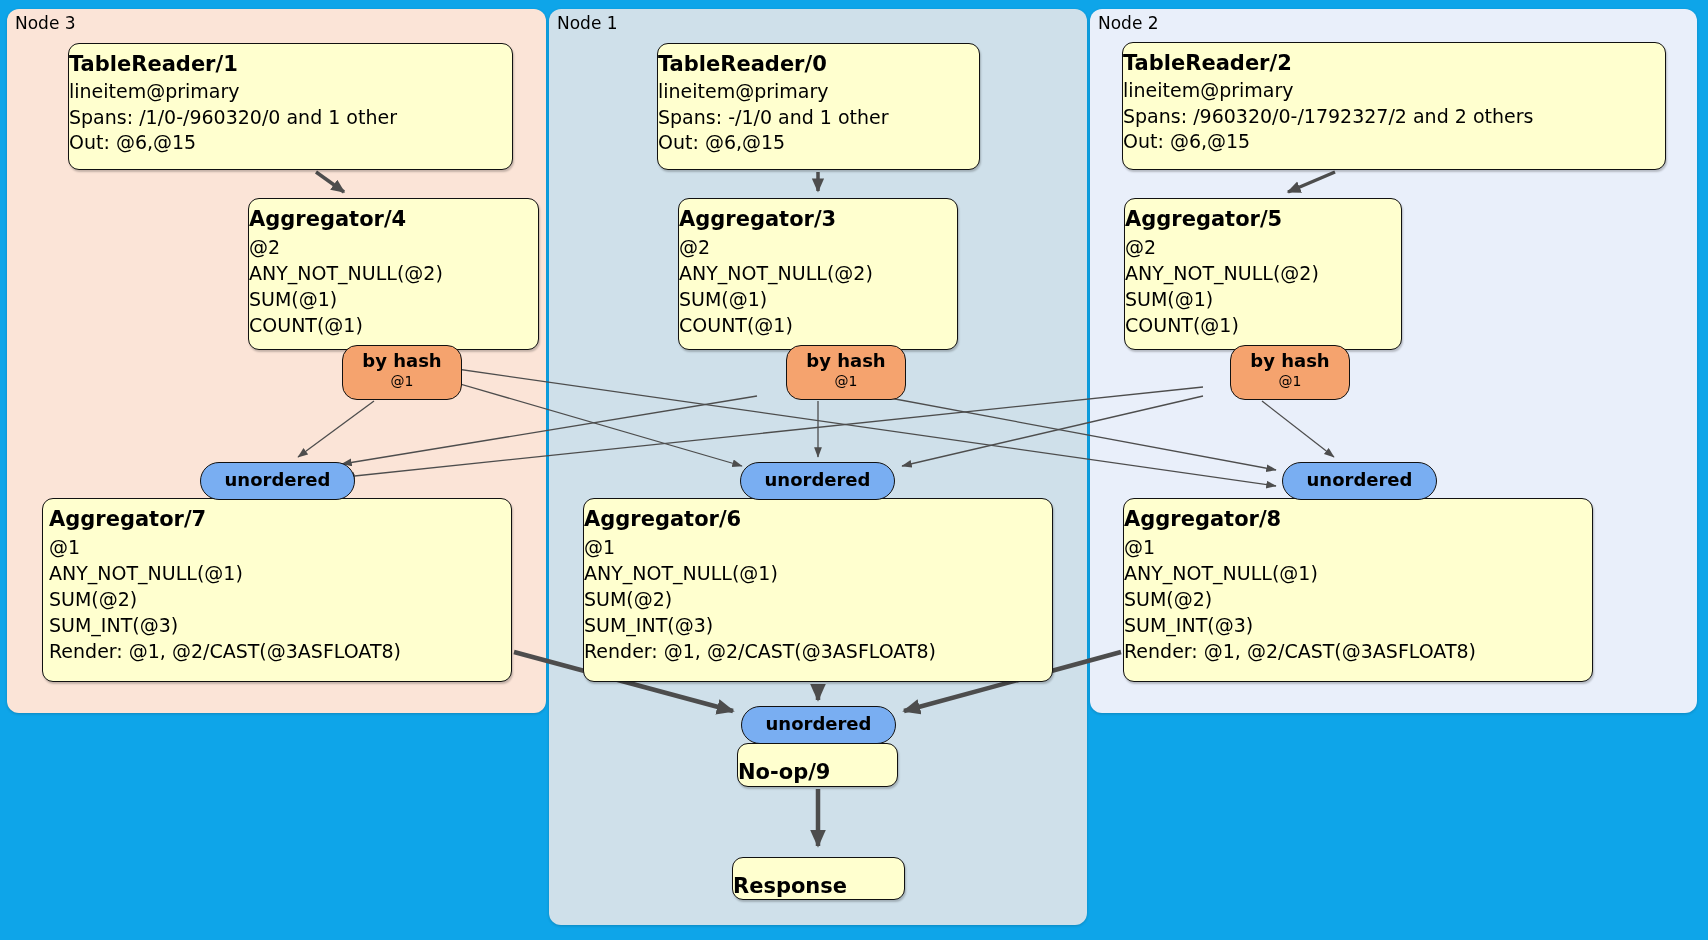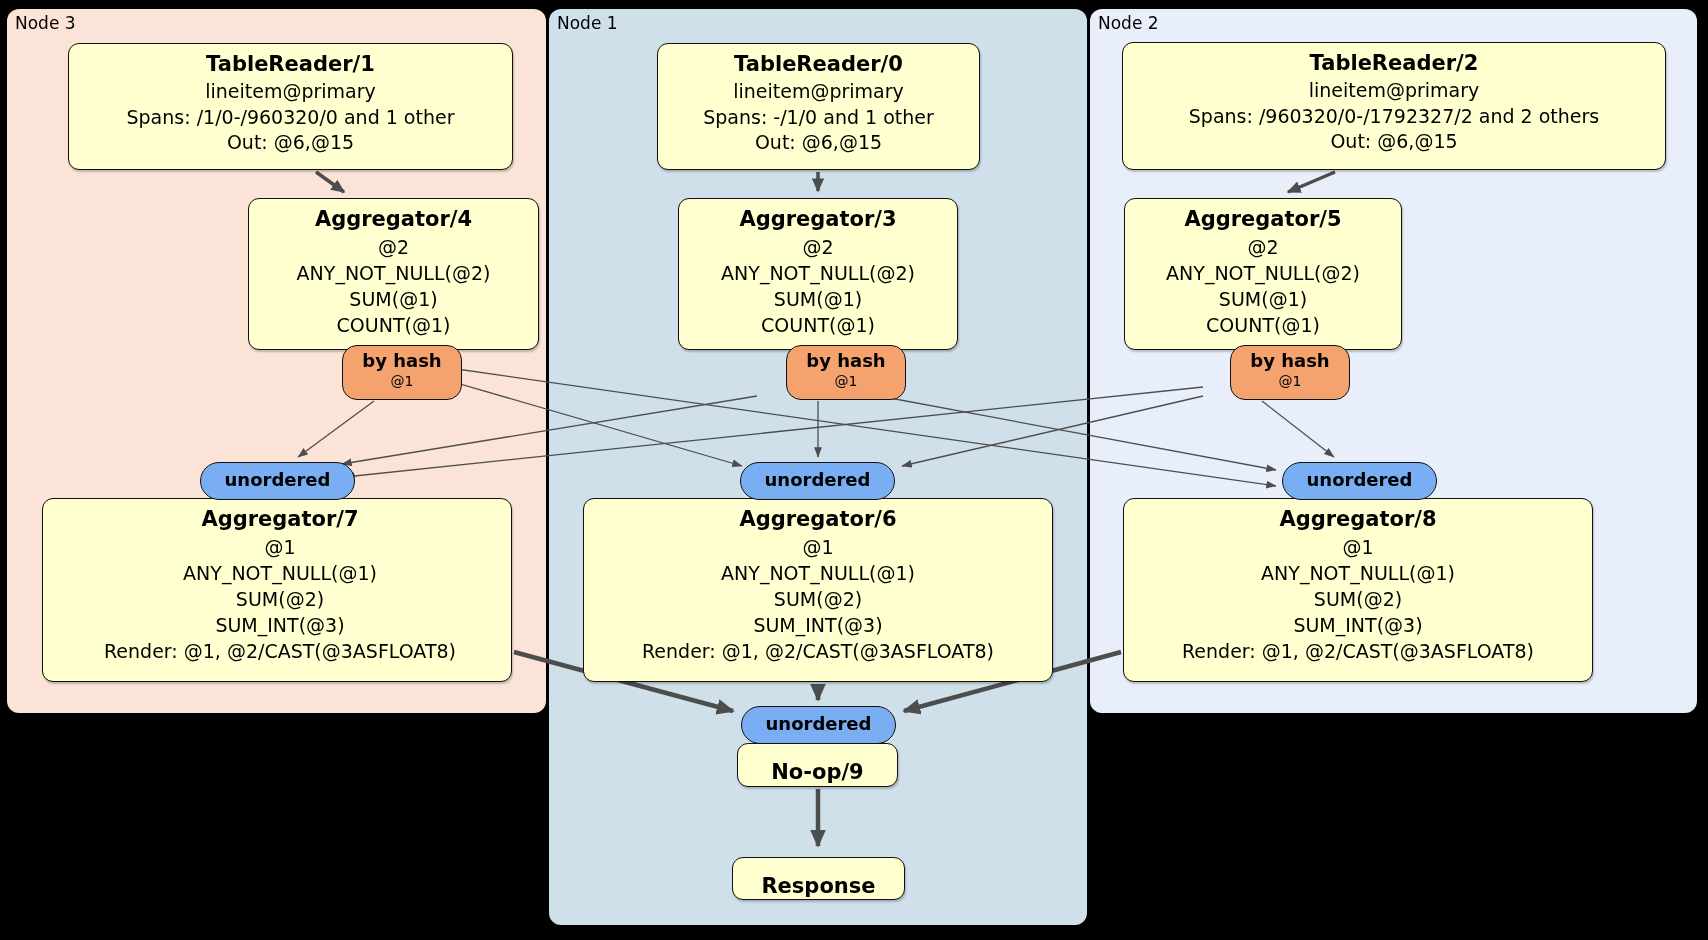--- a/index.html
+++ b/index.html
@@ -1,28 +1,28 @@
 <!DOCTYPE html>
 <html><head>
 <meta charset="utf-8">
 <style>
   html,body{margin:0;padding:0;background:#ffffff;}
   #stage{
-    position:relative;width:1708px;height:940px;background:#000000;overflow:hidden;
+    position:relative;width:1708px;height:940px;background:#0ea5e9;overflow:hidden;
     font-family:"DejaVu Sans","Liberation Sans",sans-serif;color:#000;text-decoration:underline;
   }
   .region{position:absolute;border-radius:12px;box-shadow:0 1px 3px rgba(0,0,0,.18);z-index:0;}
   .region-label{position:absolute;top:4px;left:8px;font-size:17px;color:#000;}
   #node3-region{left:7px;top:9px;width:539px;height:704px;background:#fbe4d7;}
   #node1-region{left:549px;top:9px;width:538px;height:916px;background:#cfe0ea;}
   #node2-region{left:1090px;top:9px;width:607px;height:704px;background:#e9effa;}
   #edges{position:absolute;left:0;top:0;z-index:1;pointer-events:none;}
   .box{
     position:absolute;background:#ffffcf;border:1.7px solid #111;border-radius:11px;
-    text-align:center;box-sizing:border-box;padding-top:6px;z-index:2;
+    text-align:left;box-sizing:border-box;padding-top:6px;z-index:2;
     box-shadow:1px 2px 2px rgba(0,0,0,.22);
   }
   .box .title{font-weight:bold;font-size:21px;line-height:29px;}
   .box .line{font-size:19px;line-height:25.5px;}
   .agg .line{line-height:26px;}
   .router{
     position:absolute;width:120px;height:55px;background:#f5a36e;border:1.7px solid #111;
     border-radius:15px;text-align:center;box-sizing:border-box;z-index:3;margin-left:28px;
   }
   .router .rlabel{font-weight:bold;font-size:18px;line-height:26px;margin-top:2px;}

